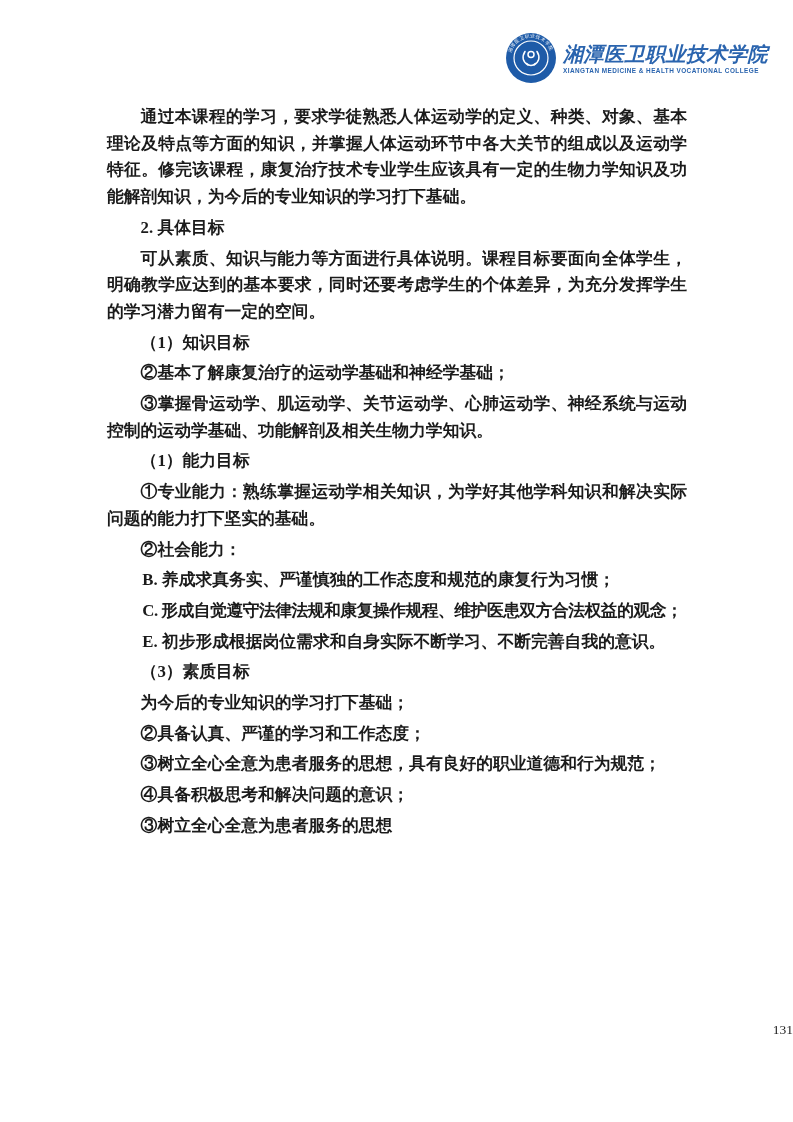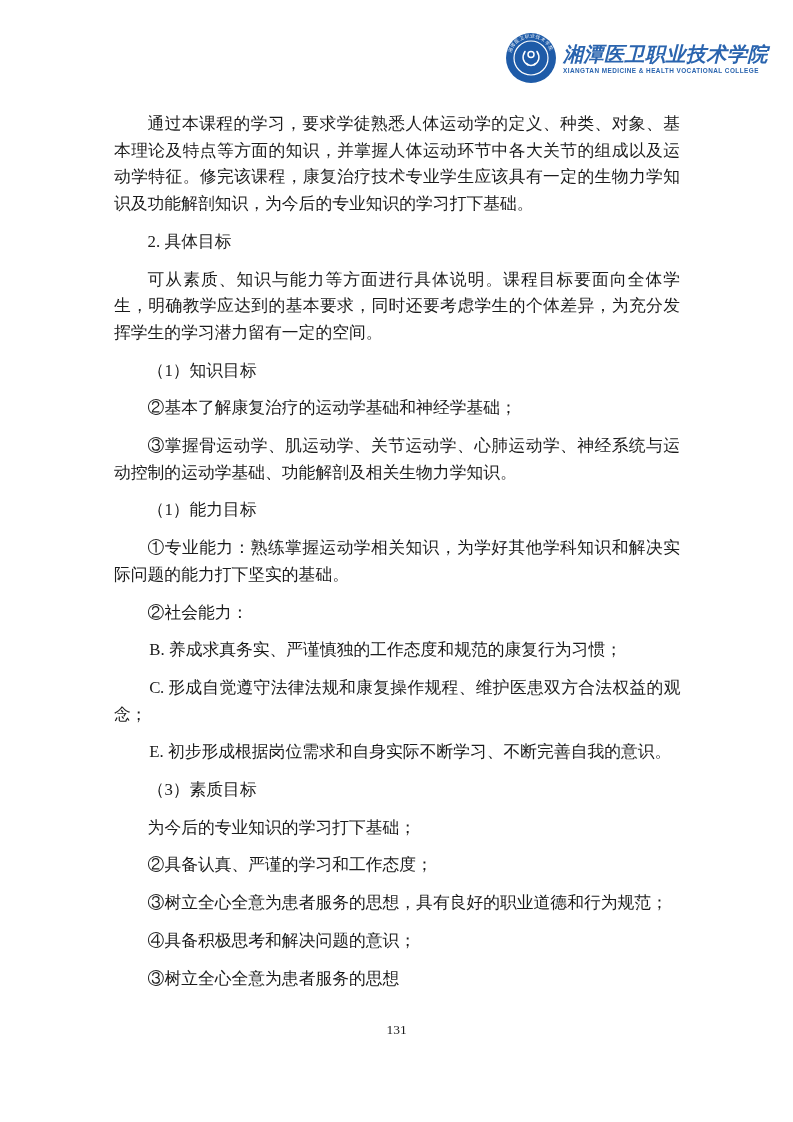--- a/index.html
+++ b/index.html
@@ -46,33 +46,33 @@
 
   
   .content {
     position: absolute;
     left: 103px;
     top: 100px;
     width: 588px;
     font-size: 16.8px;
     line-height: 26.7px;
   }
-  .content p { margin: 11px; text-align: justify; }
+  .content p { margin: 4px; text-align: justify; font-weight: bold; }
   .indent2  { text-indent: 2em; }
   .indent22 { text-indent: 2.1em; }
   .tight    { letter-spacing: -0.5px; }
   .heading  { text-align: left; }
 
   
   .page-number {
     position: absolute;
     left: 0;
     top: 1022px;
     width: 100%;
-    text-align: center;
+    text-align: right;
     font-size: 13.5px;
     color: #1b1b1b;
   }
 </style>
 </head>
 <body>
 
 <div class="page">
 
   <header>

